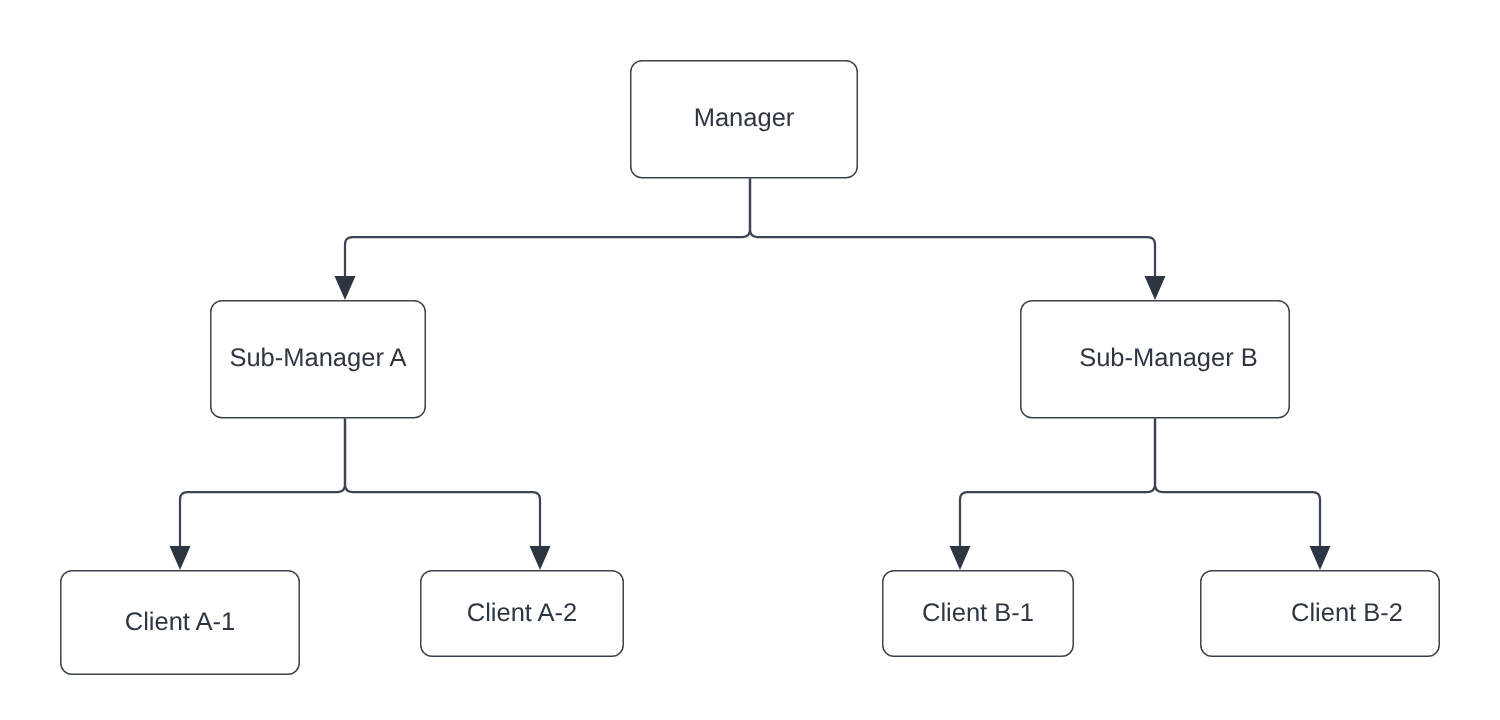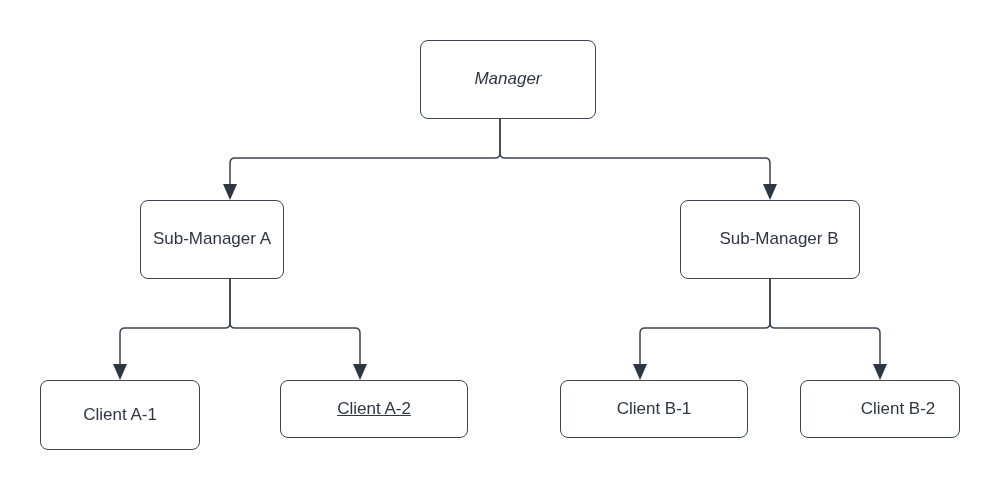--- a/index.html
+++ b/index.html
@@ -38,26 +38,26 @@
     border: 1px solid #3d4451;
     border-radius: 8px;
     display: flex;
     align-items: center;
     justify-content: center;
     color: #2e3642;
     font-size: 17px;
     line-height: 1.2;
     white-space: nowrap;
   }
-  #node-manager    { left: 420px; top: 40px;  width: 176px; height: 79px; font-style: italic; }
+  #node-manager    { left: 420px; top: 40px;  width: 152px; height: 79px; }
   #node-sub-a      { left: 140px; top: 200px; width: 144px; height: 79px; }
   #node-sub-b      { left: 680px; top: 200px; width: 180px; height: 79px; padding-left: 18px; }
   #node-client-a1  { left: 40px;  top: 380px; width: 160px; height: 70px; }
-  #node-client-a2  { left: 280px; top: 380px; width: 188px; height: 58px; text-decoration: underline; }
-  #node-client-b1  { left: 560px; top: 380px; width: 188px; height: 58px; }
+  #node-client-a2  { left: 280px; top: 380px; width: 136px; height: 58px; }
+  #node-client-b1  { left: 588px; top: 380px; width: 128px; height: 58px; }
   #node-client-b2  { left: 800px; top: 380px; width: 160px; height: 58px; padding-left: 36px; }
 </style>
 </head>
 <body>
 
 <div class="canvas">
 
   <svg class="edges-layer" viewBox="0 0 1000 480" xmlns="http://www.w3.org/2000/svg">
 
     <path class="edge-path" d="M500,119 L500,153 Q500,158 495,158 L235,158 Q230,158 230,163 L230,184"></path>

